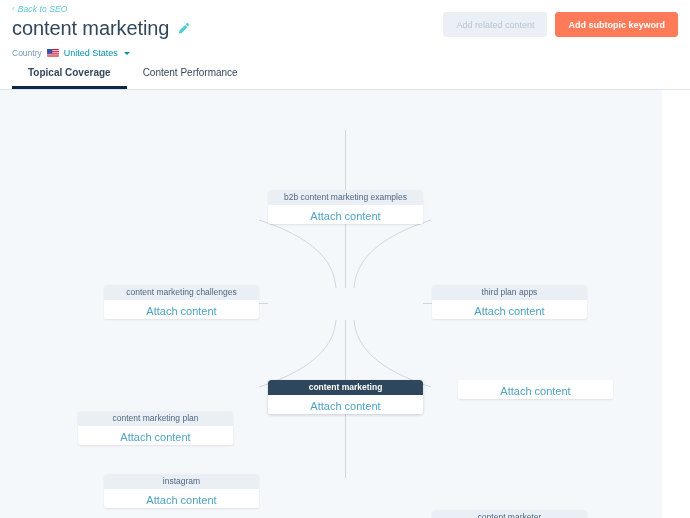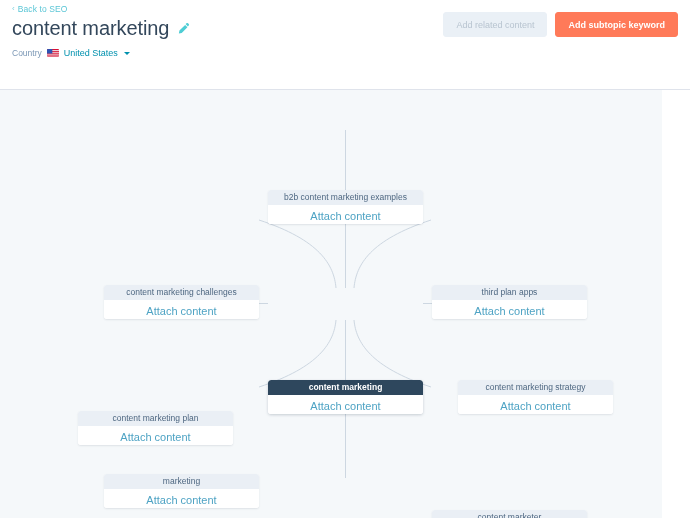--- a/index.html
+++ b/index.html
@@ -44,21 +44,21 @@
     align-items: center;
     gap: 3px;
     cursor: pointer;
   }
   .backlink .chev {
     font-size: 8px;
     line-height: 1;
     color: #7fd1de;
     display: inline-block;
   }
-  .backlink .blabel { color: #5bc6d6; }
+  .backlink .blabel { color: #5bc6d6; font-style: italic; }
 
   .title-row {
     position: absolute;
     left: 12px;
     top: 15px;
     display: flex;
     align-items: center;
     gap: 8px;
   }
   .page-title {
@@ -256,20 +256,24 @@
       </svg>
       <span class="country-value">United States</span>
       <span class="caret"></span>
     </div>
 
     <div class="btn-group">
       <button class="btn btn-disabled">Add related content</button>
       <button class="btn btn-primary">Add subtopic keyword</button>
     </div>
 
+    <div class="tabs">
+      <div class="tab active">Topical Coverage</div>
+      <div class="tab">Content Performance</div>
+    </div>
   </div>
 
   <div class="canvas">
 
     <svg class="links" viewBox="0 0 690 428">
       <g fill="none" stroke="#cdd7e1" stroke-width="1">
 
         <line x1="345.5" y1="40" x2="345.5" y2="198"></line>
         <line x1="345.5" y1="230" x2="345.5" y2="388"></line>
 
@@ -312,28 +316,27 @@
     </div>
 
     <div class="node center" style="left:268px; top:290px;">
       <div class="node-head">content marketing</div>
       <div class="node-body">
         <a class="attach">Attach content</a>
       </div>
     </div>
 
     <div class="node" style="left:458px; top:290px;">
-      <div class="node-head">content marketing strategy</div>
       <div class="node-body">
         <a class="attach">Attach content</a>
       </div>
     </div>
 
     <div class="node" style="left:104px; top:384px;">
-      <div class="node-head">marketing</div>
+      <div class="node-head">instagram</div>
       <div class="node-body">
         <a class="attach">Attach content</a>
       </div>
     </div>
 
     <div class="node" style="left:432px; top:384px;margin-top:36px;">
       <div class="node-head">content marketer</div>
       <div class="node-body">
         <a class="attach">Attach content</a>
       </div>

